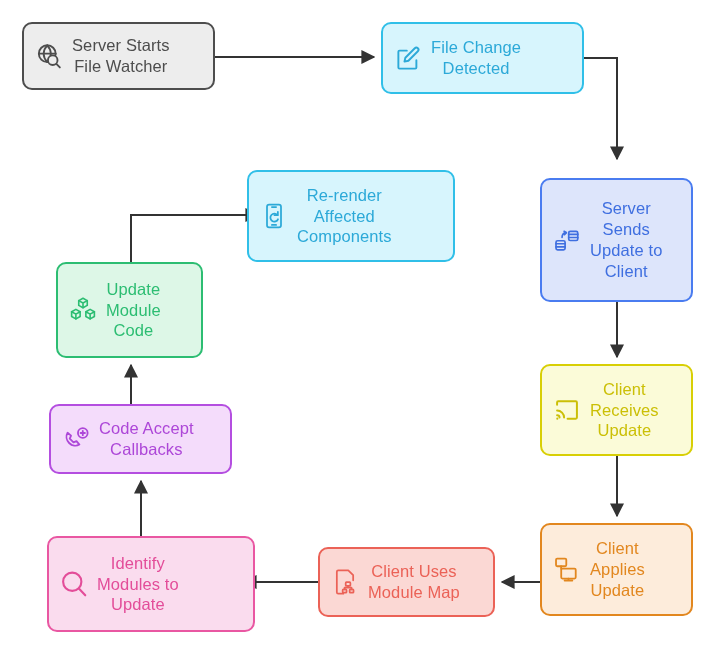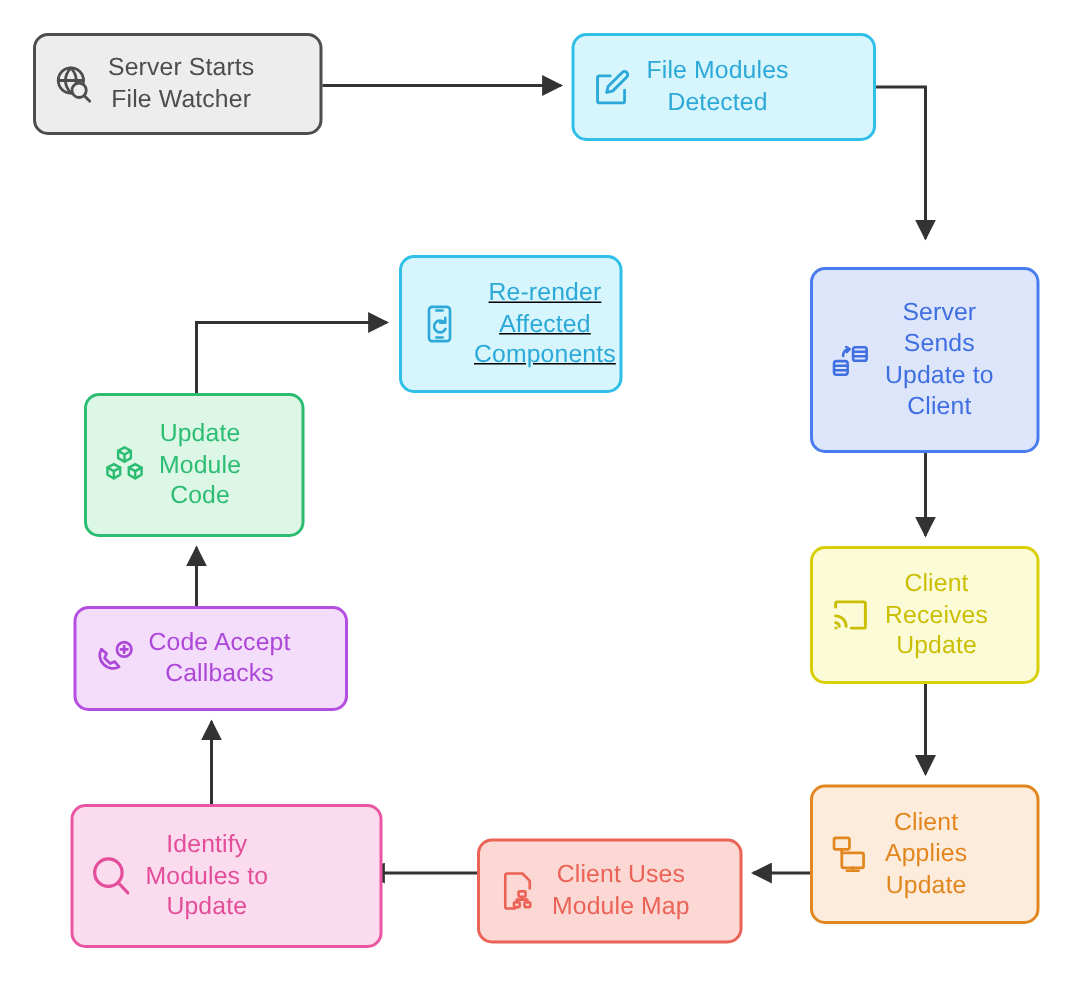--- a/index.html
+++ b/index.html
@@ -75,21 +75,21 @@
   .n-send .ico { color:#3f6fe0; }
 
   .n-recv    { background:#fbfbd8; border-color:#d8cf05; }
   .n-recv .lbl { color:#cbbf06; }
   .n-recv .ico { color:#cbbf06; }
 
   .n-apply   { background:#fdecdb; border-color:#e2871f; }
   .n-apply .lbl { color:#e2871f; }
   .n-apply .ico { color:#e2871f; }
 
-  .n-map     { background:#fbd8d4; border-color:#eb6257;margin-top:12px; }
+  .n-map     { background:#fbd8d4; border-color:#eb6257; }
   .n-map .lbl { color:#eb6257; }
   .n-map .ico { color:#eb6257; }
 
   .n-identify{ background:#fadcee; border-color:#e957a2; }
   .n-identify .lbl { color:#e34d99; }
   .n-identify .ico { color:#e34d99; }
 
   .n-callbacks{ background:#f4dcfb; border-color:#b44ee0; }
   .n-callbacks .lbl { color:#ad47d8; }
   .n-callbacks .ico { color:#ad47d8; }
@@ -105,21 +105,21 @@
   
   #node-start      { left:22px;  top:22px;  width:193px; height:68px; }
   #node-detect     { left:381px; top:22px;  width:203px; height:72px; }
   #node-send       { left:540px; top:166px; width:153px; height:124px;margin-top:12px; }
   #node-recv       { left:540px; top:364px; width:153px; height:92px; }
   #node-apply      { left:540px; top:523px; width:153px; height:93px; }
   #node-map        { left:318px; top:547px; width:177px; height:70px; }
   #node-identify   { left:47px;  top:536px; width:208px; height:96px; }
   #node-callbacks  { left:49px;  top:404px; width:183px; height:70px; }
   #node-update     { left:56px;  top:262px; width:147px; height:96px; }
-  #node-render     { left:266px; top:170px; width:149px; height:92px;text-decoration:underline; }
+  #node-render     { left:247px; top:170px; width:208px; height:92px; }
 </style>
 </head>
 <body>
 
 <div id="canvas">
 
   <svg id="edges" viewBox="0 0 716 655" width="716" height="655">
     <defs>
       <marker id="arrow" viewBox="0 0 10 10" refX="9" refY="5" markerWidth="7" markerHeight="7" orient="auto-start-reverse">
         <path d="M 0 0 L 10 5 L 0 10 z" fill="#333333"></path>
@@ -161,21 +161,21 @@
 File Watcher</span>
   </div>
 
   <div id="node-detect" class="node n-detect">
     <span class="ico">
       <svg width="27" height="27" viewBox="0 0 24 24" fill="none" stroke="currentColor" stroke-width="1.7" stroke-linecap="round" stroke-linejoin="round">
         <path d="M19 13.5V20a1 1 0 0 1-1 1H4a1 1 0 0 1-1-1V6a1 1 0 0 1 1-1h6.5"></path>
         <path d="M17.6 2.9a1.9 1.9 0 0 1 2.7 2.7l-8.4 8.4-3.5.8.8-3.5 8.4-8.4z"></path>
       </svg>
     </span>
-    <span class="lbl">File Modules
+    <span class="lbl">File Change
 Detected</span>
   </div>
 
   <div id="node-send" class="node n-send">
     <span class="ico">
       <svg width="29" height="29" viewBox="0 0 24 24" fill="none" stroke="currentColor" stroke-width="1.4" stroke-linecap="round" stroke-linejoin="round">
         <rect x="13" y="4.5" width="7.5" height="7.5" rx="1.3"></rect>
         <path d="M13 7h7.5M13 9.5h7.5"></path>
         <rect x="2.5" y="12.2" width="7.5" height="7.5" rx="1.3"></rect>
         <path d="M2.5 14.7h7.5M2.5 17.2h7.5"></path>

